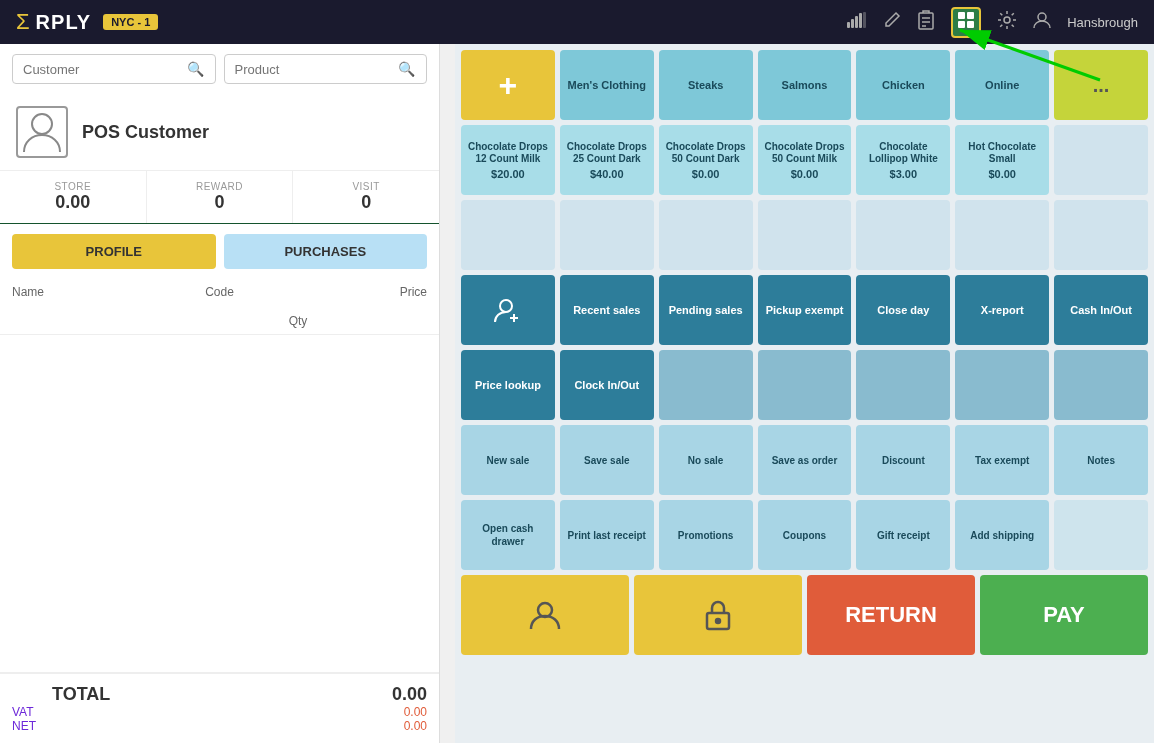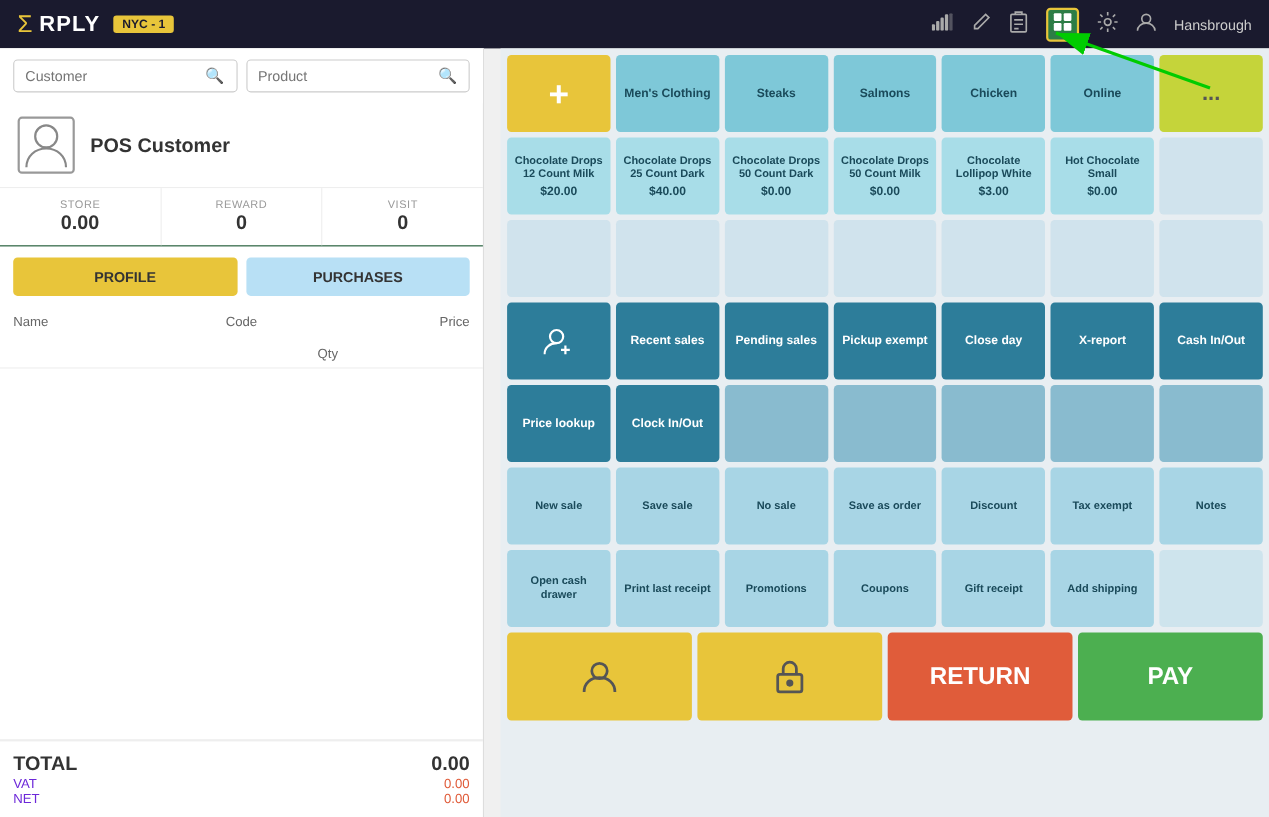--- a/index.html
+++ b/index.html
@@ -191,20 +191,21 @@
     .table-body { flex: 1; }
 
     .total-section {
       border-top: 2px solid #eee;
       padding: 10px 12px;
     }
     .total-row {
       display: flex;
       justify-content: space-between;
       align-items: center;
+      margin-left: 40px;
     }
     .total-label {
       font-size: 18px;
       font-weight: bold;
       color: #333;
     }
     .total-value {
       font-size: 18px;
       font-weight: bold;
       color: #333;

